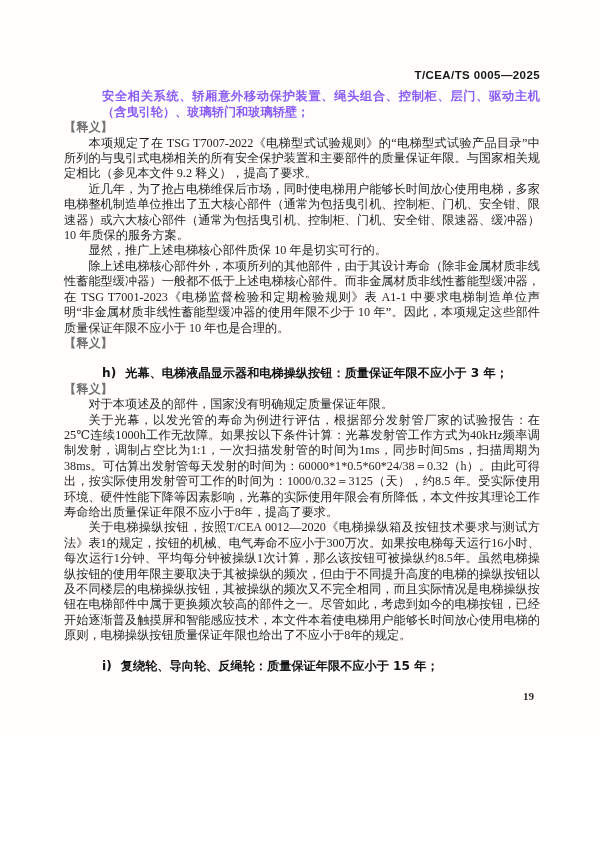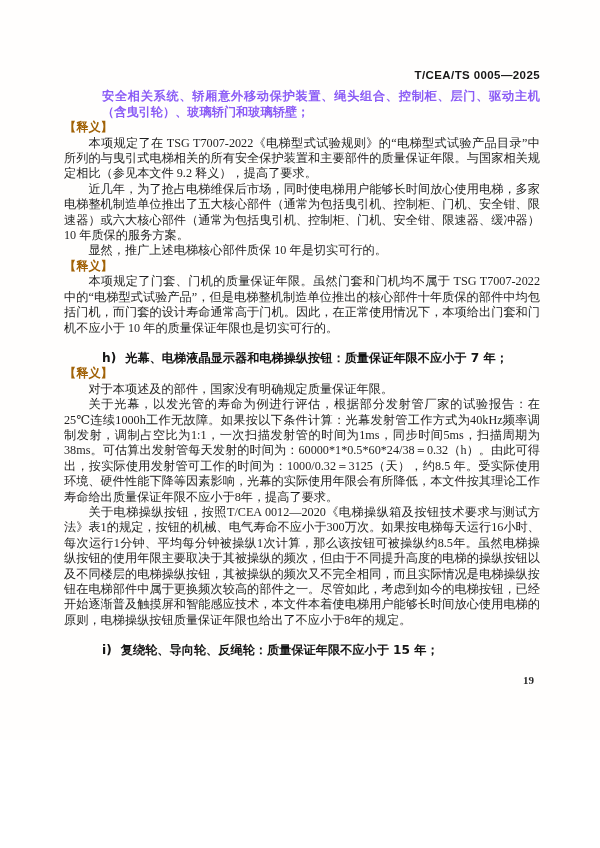--- a/index.html
+++ b/index.html
@@ -32,62 +32,62 @@
     font-family: "DejaVu Sans", "Liberation Sans", sans-serif;
     font-weight: bold;
     margin: 0 0 0 38px;
     text-align: justify;
     color: #8b5cf6;
   }
   .shiyi-label {
     font-family: "DejaVu Sans", "Liberation Sans", sans-serif;
     font-weight: bold;
     margin: 0;
-    color: #a16207;
+    color: #737373;
   }
   .para {
     margin: 0;
     text-indent: 2em;
     text-align: justify;
   }
   .item {
     font-family: "DejaVu Sans", "Liberation Sans", sans-serif;
     font-weight: bold;
     margin: 15px 0 0 38px;
     color: #141414;
   }
   .item .item-letter { display: inline-block; margin-right: 9px; }
   .page-number {
     position: absolute;
     right: 66px;
-    bottom: 52px;
+    bottom: 36px;
     font-size: 11px;
     color: #2a2a2a;
     font-weight: bold;
   }
 </style>
 </head>
 <body>
 
 <div class="doc-page">
 
   <div class="header-code">T/CEA/TS 0005—2025</div>
 
   <p class="clause">安全相关系统、轿厢意外移动保护装置、绳头组合、控制柜、层门、驱动主机（含曳引轮）、玻璃轿门和玻璃轿壁；</p>
 
   <p class="shiyi-label">【释义】</p>
   <p class="para">本项规定了在 TSG T7007-2022《电梯型式试验规则》的“电梯型式试验产品目录”中所列的与曳引式电梯相关的所有安全保护装置和主要部件的质量保证年限。与国家相关规定相比（参见本文件 9.2 释义），提高了要求。</p>
   <p class="para">近几年，为了抢占电梯维保后市场，同时使电梯用户能够长时间放心使用电梯，多家电梯整机制造单位推出了五大核心部件（通常为包括曳引机、控制柜、门机、安全钳、限速器）或六大核心部件（通常为包括曳引机、控制柜、门机、安全钳、限速器、缓冲器）10 年质保的服务方案。</p>
   <p class="para">显然，推广上述电梯核心部件质保 10 年是切实可行的。</p>
+  <p class="para">除上述电梯核心部件外，本项所列的其他部件，由于其设计寿命（除非金属材质非线性蓄能型缓冲器）一般都不低于上述电梯核心部件。而非金属材质非线性蓄能型缓冲器，在 TSG T7001-2023《电梯监督检验和定期检验规则》表 A1-1 中要求电梯制造单位声明“非金属材质非线性蓄能型缓冲器的使用年限不少于 10 年”。因此，本项规定这些部件质量保证年限不应小于 10 年也是合理的。</p>
 
 
   <p class="shiyi-label">【释义】</p>
-  <p class="para">本项规定了门套、门机的质量保证年限。虽然门套和门机均不属于 TSG T7007-2022 中的“电梯型式试验产品”，但是电梯整机制造单位推出的核心部件十年质保的部件中均包括门机，而门套的设计寿命通常高于门机。因此，在正常使用情况下，本项给出门套和门机不应小于 10 年的质量保证年限也是切实可行的。</p>
 
-  <p class="item"><span class="item-letter">h)</span><span>光幕、电梯液晶显示器和电梯操纵按钮：质量保证年限不应小于 7 年；</span></p>
+  <p class="item"><span class="item-letter">h)</span><span>光幕、电梯液晶显示器和电梯操纵按钮：质量保证年限不应小于 3 年；</span></p>
 
   <p class="shiyi-label">【释义】</p>
   <p class="para">对于本项述及的部件，国家没有明确规定质量保证年限。</p>
   <p class="para">关于光幕，以发光管的寿命为例进行评估，根据部分发射管厂家的试验报告：在25℃连续1000h工作无故障。如果按以下条件计算：光幕发射管工作方式为40kHz频率调制发射，调制占空比为1:1，一次扫描发射管的时间为1ms，同步时间5ms，扫描周期为38ms。可估算出发射管每天发射的时间为：60000*1*0.5*60*24/38＝0.32（h）。由此可得出，按实际使用发射管可工作的时间为：1000/0.32＝3125（天），约8.5 年。受实际使用环境、硬件性能下降等因素影响，光幕的实际使用年限会有所降低，本文件按其理论工作寿命给出质量保证年限不应小于8年，提高了要求。</p>
   <p class="para">关于电梯操纵按钮，按照T/CEA 0012—2020《电梯操纵箱及按钮技术要求与测试方法》表1的规定，按钮的机械、电气寿命不应小于300万次。如果按电梯每天运行16小时、每次运行1分钟、平均每分钟被操纵1次计算，那么该按钮可被操纵约8.5年。虽然电梯操纵按钮的使用年限主要取决于其被操纵的频次，但由于不同提升高度的电梯的操纵按钮以及不同楼层的电梯操纵按钮，其被操纵的频次又不完全相同，而且实际情况是电梯操纵按钮在电梯部件中属于更换频次较高的部件之一。尽管如此，考虑到如今的电梯按钮，已经开始逐渐普及触摸屏和智能感应技术，本文件本着使电梯用户能够长时间放心使用电梯的原则，电梯操纵按钮质量保证年限也给出了不应小于8年的规定。</p>
 
   <p class="item"><span class="item-letter">i)</span><span>复绕轮、导向轮、反绳轮：质量保证年限不应小于 15 年；</span></p>
 
   <div class="page-number">19</div>
 

